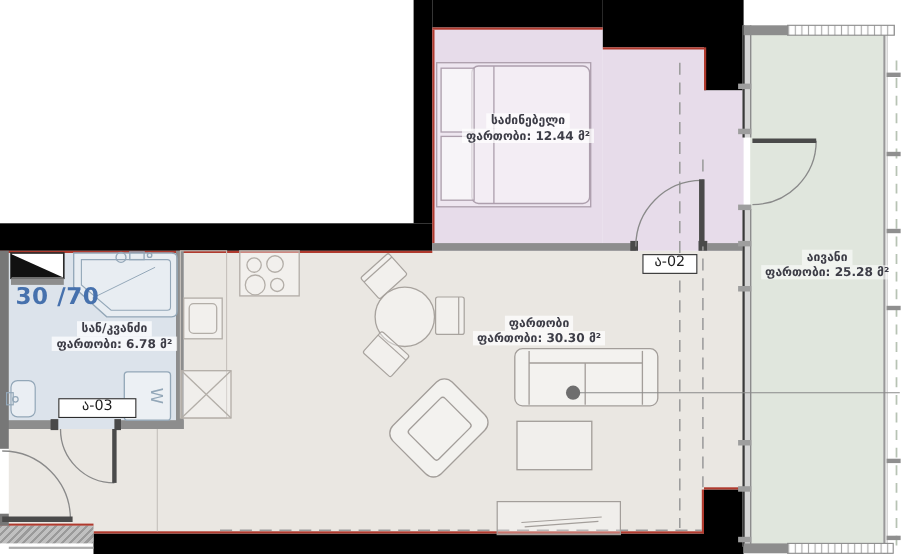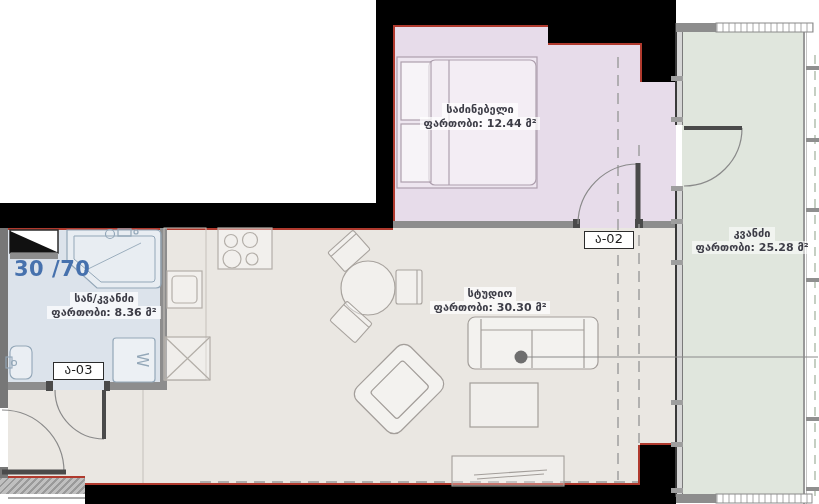--- a/index.html
+++ b/index.html
@@ -219,30 +219,30 @@
       <polygon points="10,231 57,252 10,252" fill="#111"></polygon>
       <rect x="10" y="253" width="48" height="6" fill="#8d8d8d"></rect>
     </g>
   </svg>
 
   <div class="label" style="left:400px;top:103px;width:160px;">
     <span class="band">საძინებელი</span><br>
     <span class="band">ფართობი: 12.44 მ²</span>
   </div>
   <div class="label" style="left:415px;top:287px;width:150px;">
-    <span class="band">სტუდიო</span><br>
+    <span class="band">ფართობი</span><br>
     <span class="band">ფართობი: 30.30 მ²</span>
   </div>
   <div class="label" style="left:684px;top:227px;width:136px;">
-    <span class="band" style="background:rgba(255,255,255,0.55);">კვანძი</span><br>
+    <span class="band" style="background:rgba(255,255,255,0.55);">აივანი</span><br>
     <span class="band" style="background:rgba(255,255,255,0.55);">ფართობი: 25.28 მ²</span>
   </div>
   <div class="label" style="left:36px;top:292px;width:136px;">
     <span class="band">სან/კვანძი</span><br>
-    <span class="band">ფართობი: 8.36 მ²</span>
+    <span class="band">ფართობი: 6.78 მ²</span>
   </div>
 
   <div class="ratio" style="left:14px;top:257px;">30 /70</div>
 
   <div class="tag" style="left:584px;top:231px;width:50px;height:18px;">ა-02</div>
-  <div class="tag" style="left:53px;top:362px;width:51px;height:18px;">ა-03</div>
+  <div class="tag" style="left:53px;top:362px;width:71px;height:18px;">ა-03</div>
 
 </div>
 
 </body></html>

